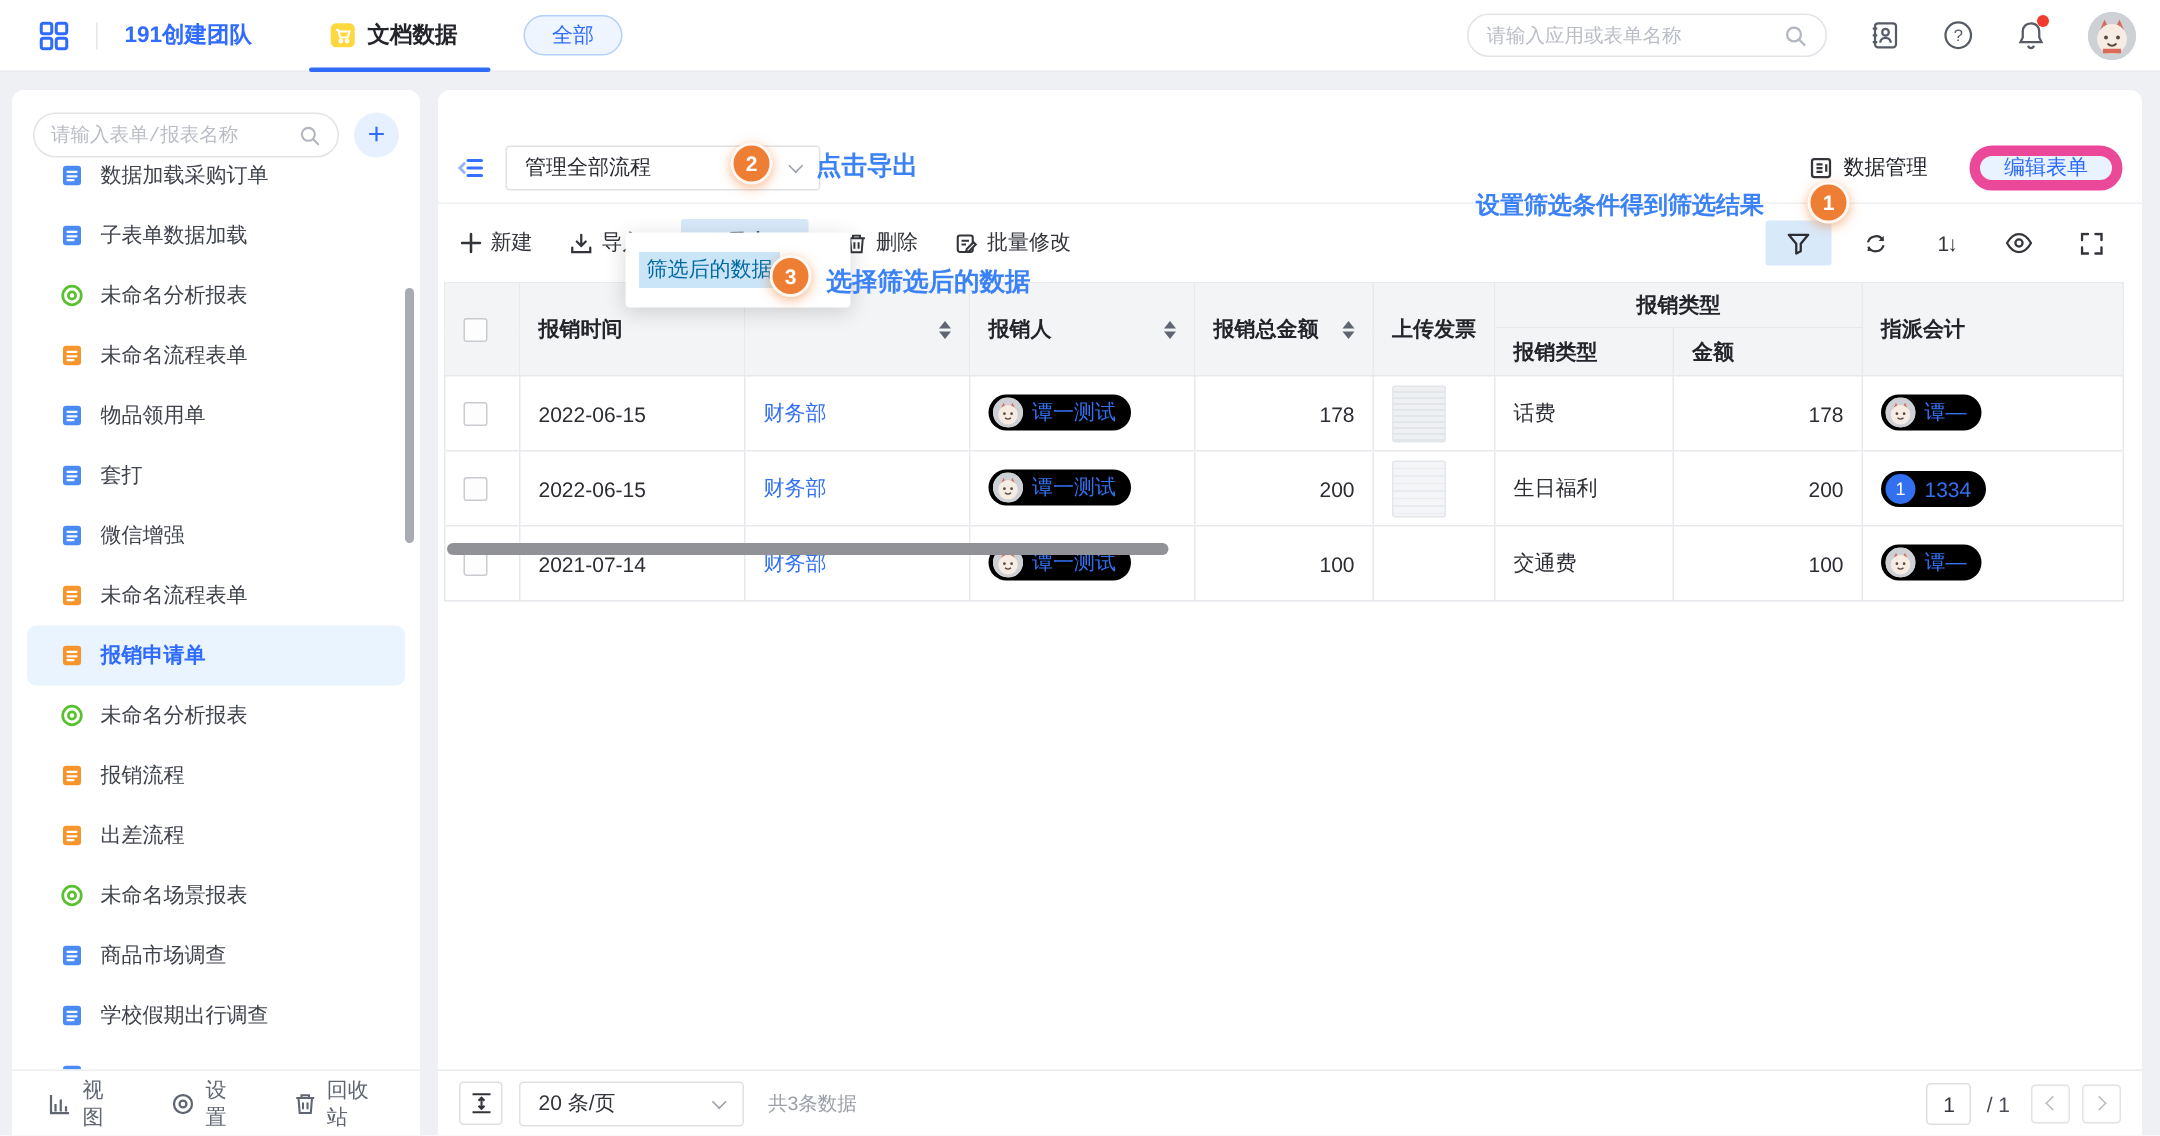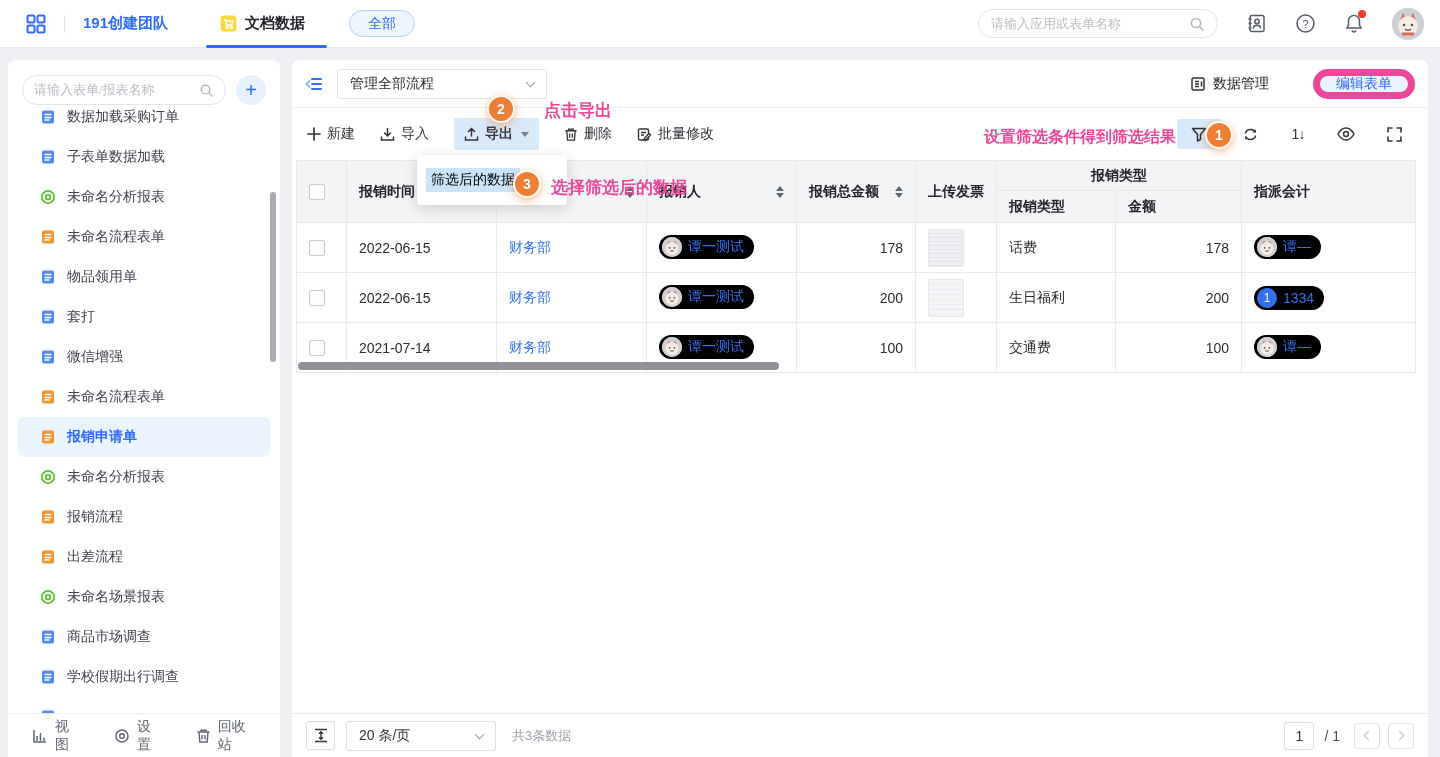--- a/index.html
+++ b/index.html
@@ -21,37 +21,37 @@
   .hdr-search input { border:0; outline:0; flex:1; font-size:13px; color:#555; background:transparent; font-family:inherit; }
   .hdr-search input::placeholder { color:#b9bdc5; }
   .bell-wrap { position:relative; }
   .bell-dot { position:absolute; top:-3px; right:-2px; width:8px; height:8px; background:#f03b2e; border-radius:50%; }
   .avatar { width:32px; height:32px; border-radius:50%; background:#cfd3d8; overflow:hidden; cursor:pointer; }
 
   
   .sidebar { position:absolute; left:8px; top:60px; width:272px; bottom:0; background:#fff; border-radius:8px 8px 0 0; overflow:hidden; }
   .sb-search-row { display:flex; align-items:center; gap:10px; padding:15px 14px 0 14px; }
   .sb-search { flex:1; height:30px; border:1px solid #e2e4e8; border-radius:15px; display:flex; align-items:center; padding:0 11px; }
-  .sb-search input { border:0; outline:0; flex:1; width:60px; font-size:13px; color:#555; background:transparent; font-family:Liberation Serif, serif; }
+  .sb-search input { border:0; outline:0; flex:1; width:60px; font-size:13px; color:#555; background:transparent; font-family:Liberation Mono, monospace; }
   .sb-search input::placeholder { color:#b9bdc5; }
   .sb-add { width:30px; height:30px; border-radius:50%; background:#e7f0ff; color:#2f6bff; font-size:20px; display:flex; align-items:center; justify-content:center; cursor:pointer; line-height:1; }
   .sb-list { position:absolute; left:0; right:0; top:48px; bottom:44px; overflow:hidden; }
   .sb-list-inner { margin-top:-11px; }
   .sb-item { height:40px; display:flex; align-items:center; gap:11px; padding:0 10px 0 22px; margin:0 10px; border-radius:6px; color:#3f434c; cursor:pointer; }
   .sb-item.selected { background:#e9f4ff; color:#2f6bff; font-weight:bold; }
   .sb-item .lbl { white-space:nowrap; overflow:hidden; }
   .sb-scrollbar { position:absolute; right:4px; top:132px; width:6px; height:170px; background:#a9abb2; border-radius:3px; }
   .sb-footer { position:absolute; left:0; right:0; bottom:0; height:44px; border-top:1px solid #eceef1; display:flex; align-items:center; gap:34px; padding:0 24px; background:#fff; }
   .sb-footer .ft-item { display:flex; align-items:center; gap:7px; color:#5f6672; cursor:pointer; }
 
   
   .main { position:absolute; left:292px; top:60px; width:1136px; bottom:0; background:#fff; border-radius:8px 8px 0 0; }
-  .main-topbar { height:48px; display:flex; align-items:center; padding:0 13px; border-bottom:1px solid #eef0f3; }
+  .main-topbar { height:48px; display:flex; align-items:center; padding:0 13px; border-bottom:1px solid #eef0f3;margin-top:28px; }
   .flow-select { margin-left:14px; width:210px; height:30px; border:1px solid #dfe1e6; border-radius:3px; display:flex; align-items:center; justify-content:space-between; padding:0 12px; cursor:pointer; color:#2b2d33; }
-  .topbar-right { margin-left:auto; display:flex; align-items:center; gap:44px;justify-content:space-between; }
+  .topbar-right { margin-left:auto; display:flex; align-items:center; gap:28px;justify-content:space-between; }
   .data-manage { display:flex; align-items:center; gap:7px; color:#23252b; cursor:pointer; }
   .edit-form-btn { width:102px; height:30px; border:7px solid #ec4899; background:#e9f2ff; color:#2f6bff; border-radius:15px; display:flex; align-items:center; justify-content:center; cursor:pointer; }
 
   .toolbar { height:52px; display:flex; align-items:center; padding:0 15px;gap:22px; }
   .tb-left { display:flex; align-items:center; gap:25px; }
   .tb-btn { display:flex; align-items:center; gap:6px; color:#33353b; cursor:pointer; white-space:nowrap; }
   .tb-btn.highlight { background:#d8e9fa; padding:7px 10px; border-radius:2px;font-weight:bold; }
   .caret-down { width:0; height:0; border-left:4px solid transparent; border-right:4px solid transparent; border-top:5px solid #7a7f88; margin-left:2px; }
   .tb-right { margin-left:auto; display:flex; align-items:center; gap:10px; }
   .tb-icon-btn { width:38px; height:30px; display:flex; align-items:center; justify-content:center; cursor:pointer; border-radius:2px; }
@@ -76,27 +76,27 @@
   .mini-avatar { width:20px; height:20px; border-radius:50%; overflow:hidden; background:#f0e3da; flex:0 0 auto; }
   .invoice-thumb { width:36px; height:38px; border-radius:2px; background:repeating-linear-gradient(180deg,#eef0f2 0 3px,#e2e5e9 3px 4px); border:1px solid #e4e6ea; }
   .invoice-thumb.lighter { background:repeating-linear-gradient(180deg,#f3f5f7 0 4px,#e8ebef 4px 5px); }
   .sort-arrows { display:inline-flex; flex-direction:column; gap:2px; }
   .sort-arrows .up { width:0; height:0; border-left:4px solid transparent; border-right:4px solid transparent; border-bottom:5px solid #5f6672; }
   .sort-arrows .down { width:0; height:0; border-left:4px solid transparent; border-right:4px solid transparent; border-top:5px solid #5f6672; }
   .h-scrollbar { position:absolute; left:6px; top:302px; width:481px; height:8px; background:#909298; border-radius:4px; }
 
   
   .export-menu { position:absolute; left:125px; top:95px; width:150px; background:#fff; border-radius:3px; box-shadow:0 3px 14px rgba(0,0,0,0.16); padding:9px 0; z-index:20; }
-  .export-menu .mi { height:32px; display:flex; align-items:center; padding:0 14px; cursor:pointer; color:#000000; }
+  .export-menu .mi { height:32px; display:flex; align-items:center; padding:0 14px; cursor:pointer; color:#0369a1; }
   .export-menu .mi .hl { background:#cbe5f8; padding:3px 5px; margin-left:-5px; }
   .step-badge { position:absolute; width:28px; height:28px; border-radius:50%; background:#ee7e33; border:2px solid rgba(255,255,255,0.95); box-shadow:0 2px 8px rgba(237,125,47,0.55); color:#fff; font-weight:bold; font-size:14px; display:flex; align-items:center; justify-content:center; z-index:30; }
   .badge-2 { left:195px; top:35px; }
   .badge-3 { left:221px; top:110px; }
   .badge-1 { left:913px; top:61px; }
-  .red-note { position:absolute; color:#ec4899; font-weight:bold; z-index:30; white-space:nowrap; }
+  .red-note { position:absolute; color:#3b82f6; font-weight:bold; z-index:30; white-space:nowrap; }
   .note-2 { left:252px; top:39px; font-size:17px; }
   .note-3 { left:259px; top:116px; font-size:17px; }
   .note-1 { left:692px; top:67px; font-size:16px; }
 
   
   .main-footer { position:absolute; left:0; right:0; bottom:0; height:44px; border-top:1px solid #e8eaee; display:flex; align-items:center; padding:0 14px; background:#fff; border-radius:0; }
   .rowheight-btn { width:29px; height:29px; border:1px solid #dcdee2; border-radius:3px; display:flex; align-items:center; justify-content:center; cursor:pointer; }
   .pagesize-select { margin-left:11px; width:150px; height:30px; border:1px solid #dfe1e6; border-radius:3px; display:flex; align-items:center; justify-content:space-between; padding:0 12px; cursor:pointer; color:#33353b; }
   .total-text { margin-left:16px; color:#9a9fa8; font-size:13px; }
   .ft-right { margin-left:auto; display:flex; align-items:center; gap:8px; }

